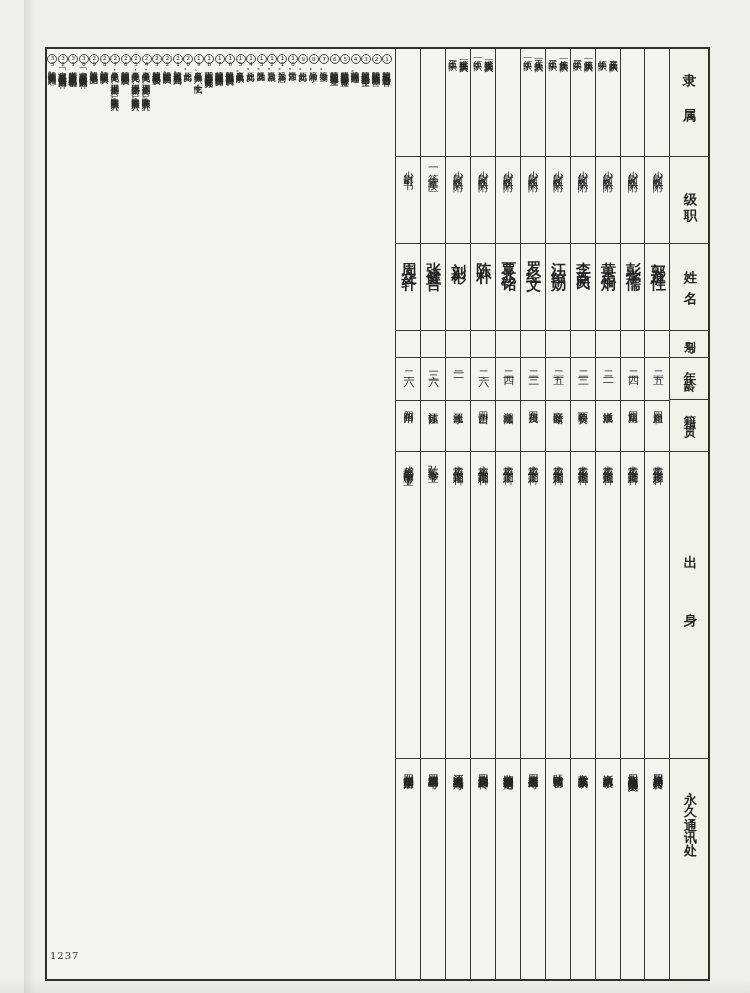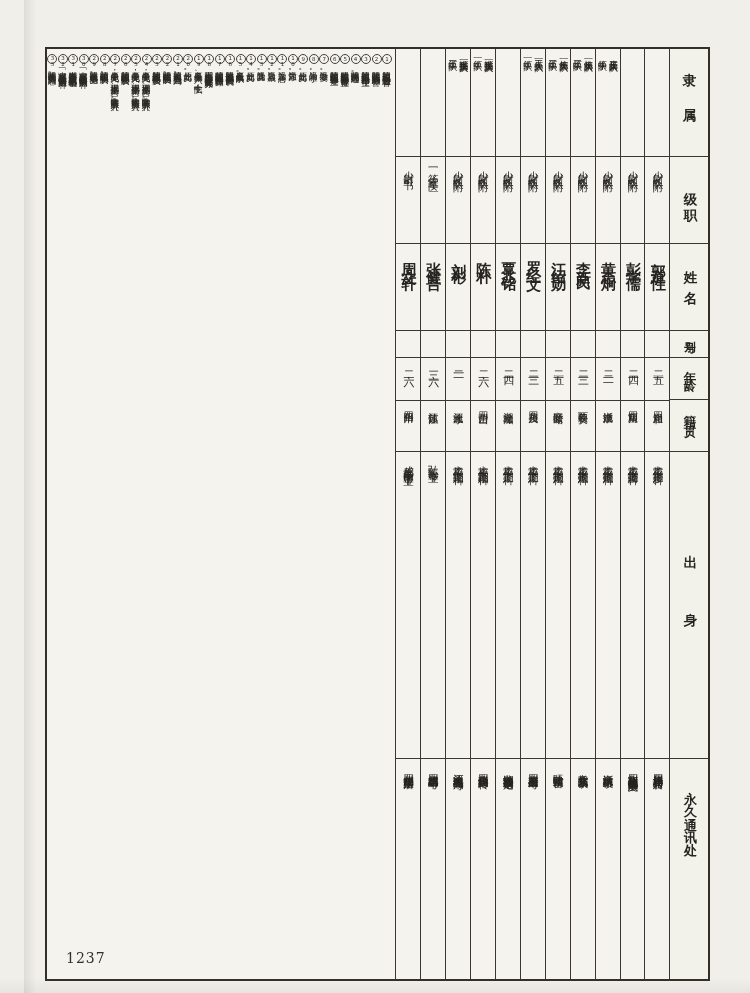--- a/index.html
+++ b/index.html
@@ -50,21 +50,21 @@
   .col.hdr .cell{font-weight:bold;font-size:13.5px;line-height:36px;}
   .h-unit{padding-top:13px;letter-spacing:36px;}
   .h-rank{padding-top:24px;letter-spacing:18px;}
   .h-name{padding-top:15px;letter-spacing:21px;}
   .h-alias{padding-top:1px;letter-spacing:1px;font-size:11.5px !important;line-height:36px;}
   .h-age{padding-top:3px;letter-spacing:8px;font-size:12.5px !important;}
   .h-native{padding-top:5px;letter-spacing:10px;font-size:12.5px !important;}
   .h-bg{padding-top:92px;letter-spacing:58px;}
   .h-addr{padding-top:22px;letter-spacing:13px;font-size:13px !important;}
 
-  .page-number{position:absolute;left:66px;top:950px;font-size:14px;
+  .page-number{position:absolute;left:50px;top:950px;font-size:10px;
     letter-spacing:1px;color:#33302a;font-family:"DejaVu Serif",serif;}
 </style>
 </head>
 <body>
 
 <div class="scan-edge"></div>
 <div class="scan-bottom"></div>
 
 <div class="sheet">
 

